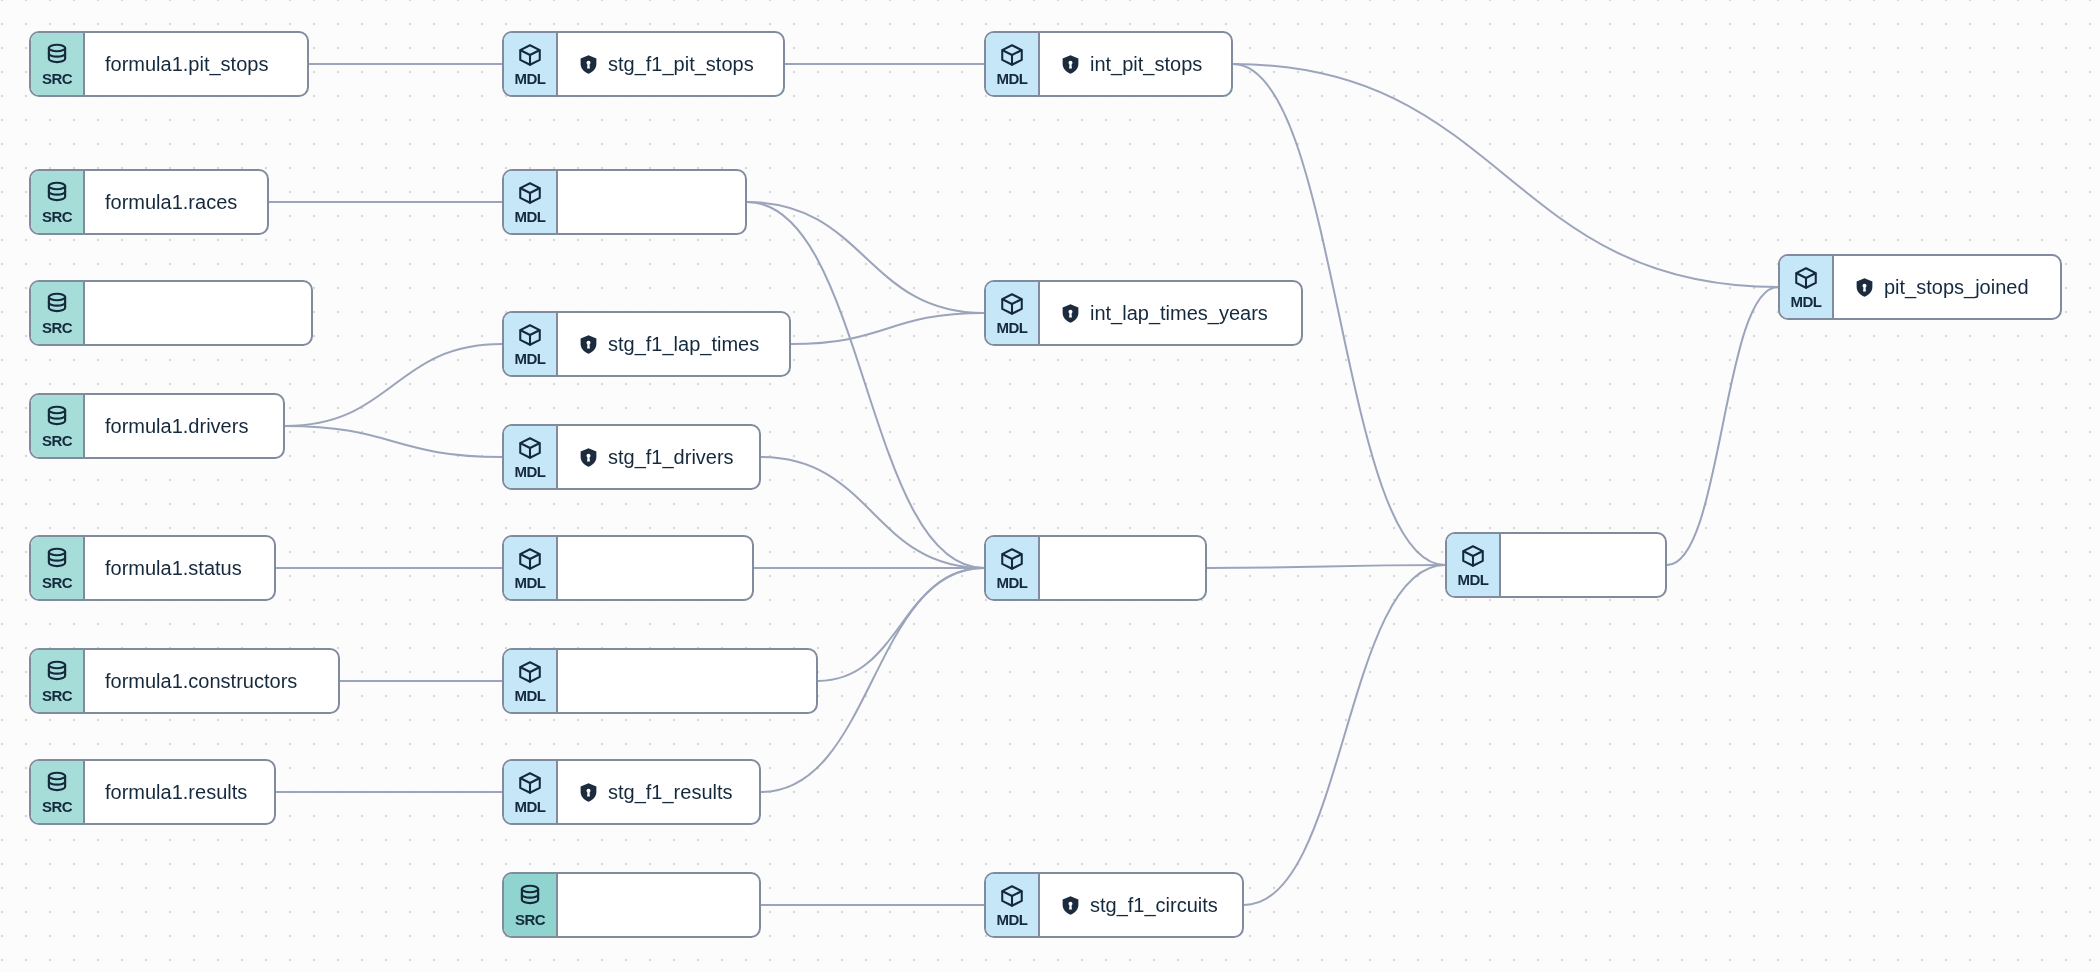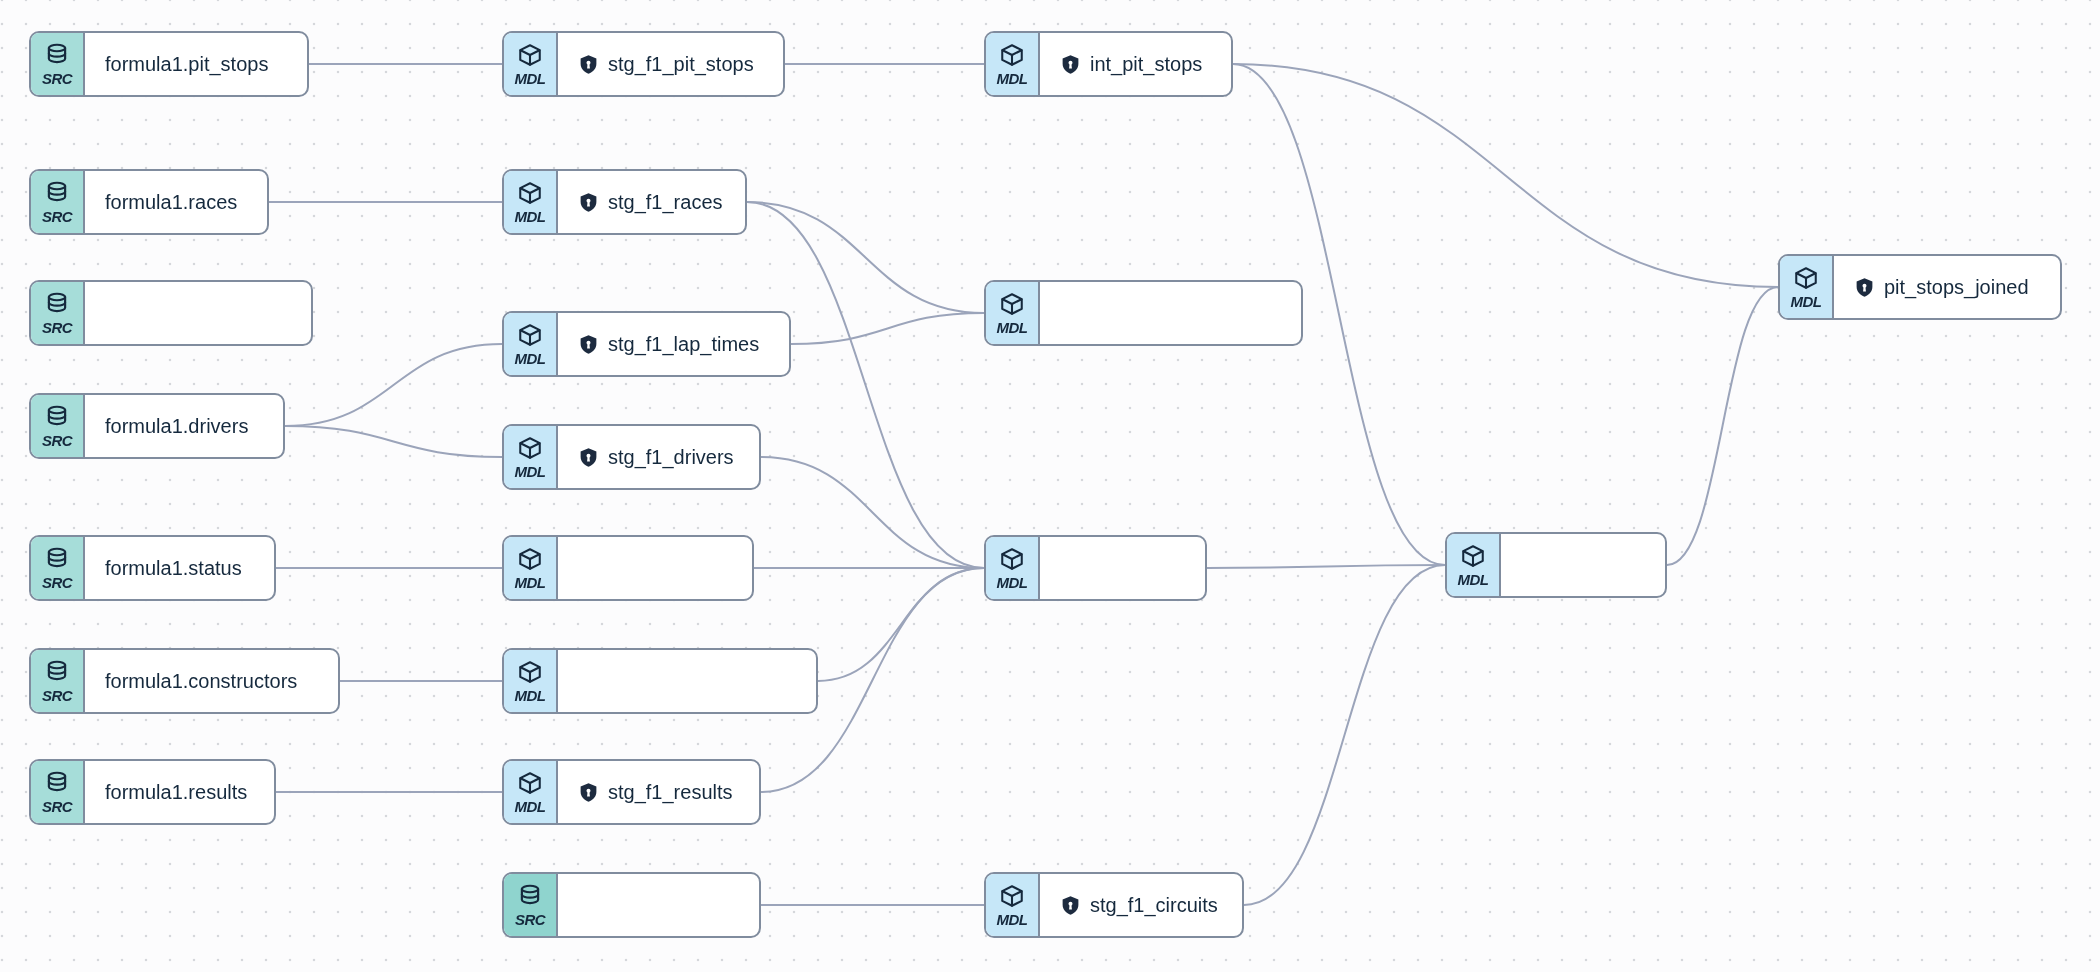--- a/index.html
+++ b/index.html
@@ -12,21 +12,21 @@
   }
   #edge-layer{position:absolute;left:0;top:0;}
   .edge{fill:none;stroke:#9ba4ba;stroke-width:2;stroke-linecap:round;}
   .node{
     position:absolute;display:flex;align-items:stretch;box-sizing:border-box;
     height:66px;background:#fff;border:2px solid #808c9e;border-radius:10px;
     overflow:hidden;cursor:pointer;
   }
   .badge{
     flex:0 0 52px;display:flex;flex-direction:column;align-items:center;
-    justify-content:center;gap:1px;border-right:2px solid #808c9e;font-style:italic;
+    justify-content:center;gap:1px;border-right:2px solid #808c9e;
   }
   .badge.src{background:#a6ddd9;}
   .badge.src-hl{background:#8fd4ce;}
   .badge.mdl{background:#c6e7f8;text-align:right;}
   .badge-label{
     font-size:15px;font-weight:bold;color:#15293d;line-height:1;
     letter-spacing:-0.5px;margin-top:2px;
   }
   .badge svg{display:block;}
   .label{
@@ -183,30 +183,20 @@
       </div>
       <div class="node" style="left: 502px; top: 169px; width: 245px;">
         <div class="badge mdl">
           <svg width="26" height="26" viewBox="0 0 24 24" fill="none" stroke="#15293d" stroke-width="1.9" stroke-linecap="round" stroke-linejoin="round">
             <path d="M21 16.5v-9L12 3 3 7.5v9L12 21l9-4.5z"></path>
             <path d="M3.3 7.6 12 12l8.7-4.4"></path>
             <path d="M12 21V12"></path>
           </svg>
           <span class="badge-label">MDL</span>
         </div>
-        <div class="label">
-          <span class="shield">
-            <svg width="21" height="21" viewBox="0 0 24 24">
-              <path fill="#1d2b3f" d="M12 1.5 21 5v6.2c0 5.2-3.6 9.4-9 11.3-5.4-1.9-9-6.1-9-11.3V5l9-3.5z"></path>
-              <circle cx="12" cy="10" r="2.3" fill="#fff"></circle>
-              <path d="M10.9 11.5h2.2l.5 5h-3.2z" fill="#fff"></path>
-            </svg>
-          </span>
-          <span>stg_f1_races</span>
-        </div>
       </div>
       <div class="node" style="left: 502px; top: 311px; width: 289px;">
         <div class="badge mdl">
           <svg width="26" height="26" viewBox="0 0 24 24" fill="none" stroke="#15293d" stroke-width="1.9" stroke-linecap="round" stroke-linejoin="round">
             <path d="M21 16.5v-9L12 3 3 7.5v9L12 21l9-4.5z"></path>
             <path d="M3.3 7.6 12 12l8.7-4.4"></path>
             <path d="M12 21V12"></path>
           </svg>
           <span class="badge-label">MDL</span>
         </div>
@@ -302,20 +292,30 @@
         </div>
       </div>
       <div class="node" style="left: 984px; top: 280px; width: 319px;">
         <div class="badge mdl">
           <svg width="26" height="26" viewBox="0 0 24 24" fill="none" stroke="#15293d" stroke-width="1.9" stroke-linecap="round" stroke-linejoin="round">
             <path d="M21 16.5v-9L12 3 3 7.5v9L12 21l9-4.5z"></path>
             <path d="M3.3 7.6 12 12l8.7-4.4"></path>
             <path d="M12 21V12"></path>
           </svg>
           <span class="badge-label">MDL</span>
+        </div>
+        <div class="label">
+          <span class="shield">
+            <svg width="21" height="21" viewBox="0 0 24 24">
+              <path fill="#1d2b3f" d="M12 1.5 21 5v6.2c0 5.2-3.6 9.4-9 11.3-5.4-1.9-9-6.1-9-11.3V5l9-3.5z"></path>
+              <circle cx="12" cy="10" r="2.3" fill="#fff"></circle>
+              <path d="M10.9 11.5h2.2l.5 5h-3.2z" fill="#fff"></path>
+            </svg>
+          </span>
+          <span>int_lap_times_years</span>
         </div>
       </div>
       <div class="node" style="left: 984px; top: 535px; width: 223px;">
         <div class="badge mdl">
           <svg width="26" height="26" viewBox="0 0 24 24" fill="none" stroke="#15293d" stroke-width="1.9" stroke-linecap="round" stroke-linejoin="round">
             <path d="M21 16.5v-9L12 3 3 7.5v9L12 21l9-4.5z"></path>
             <path d="M3.3 7.6 12 12l8.7-4.4"></path>
             <path d="M12 21V12"></path>
           </svg>
           <span class="badge-label">MDL</span>

